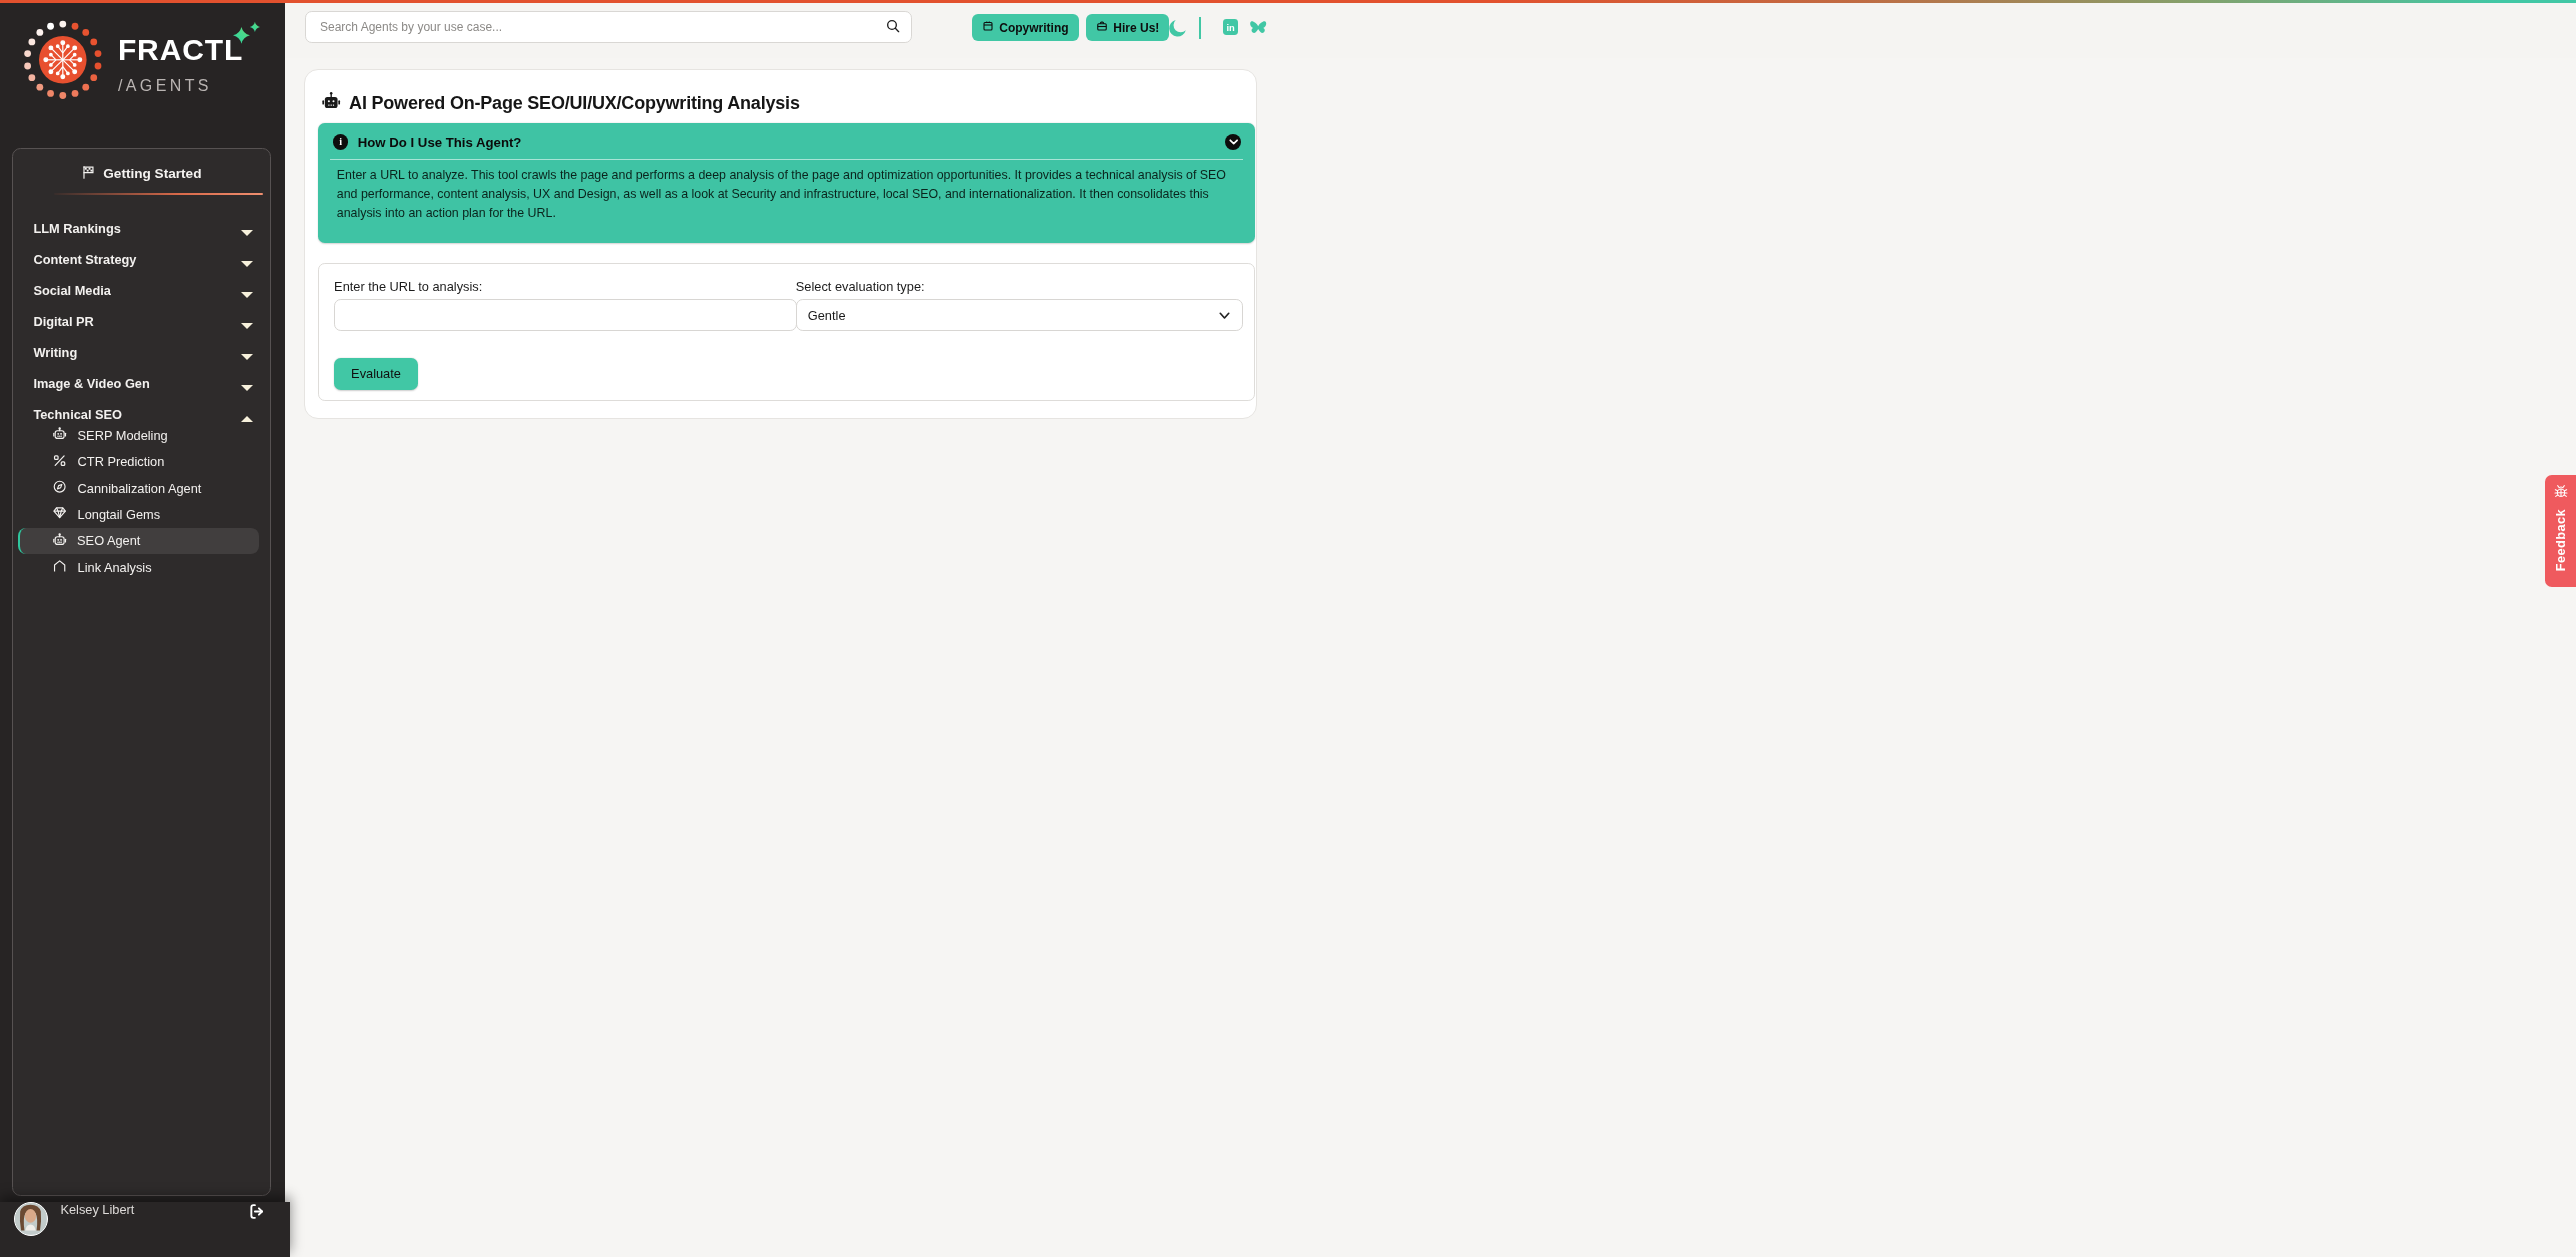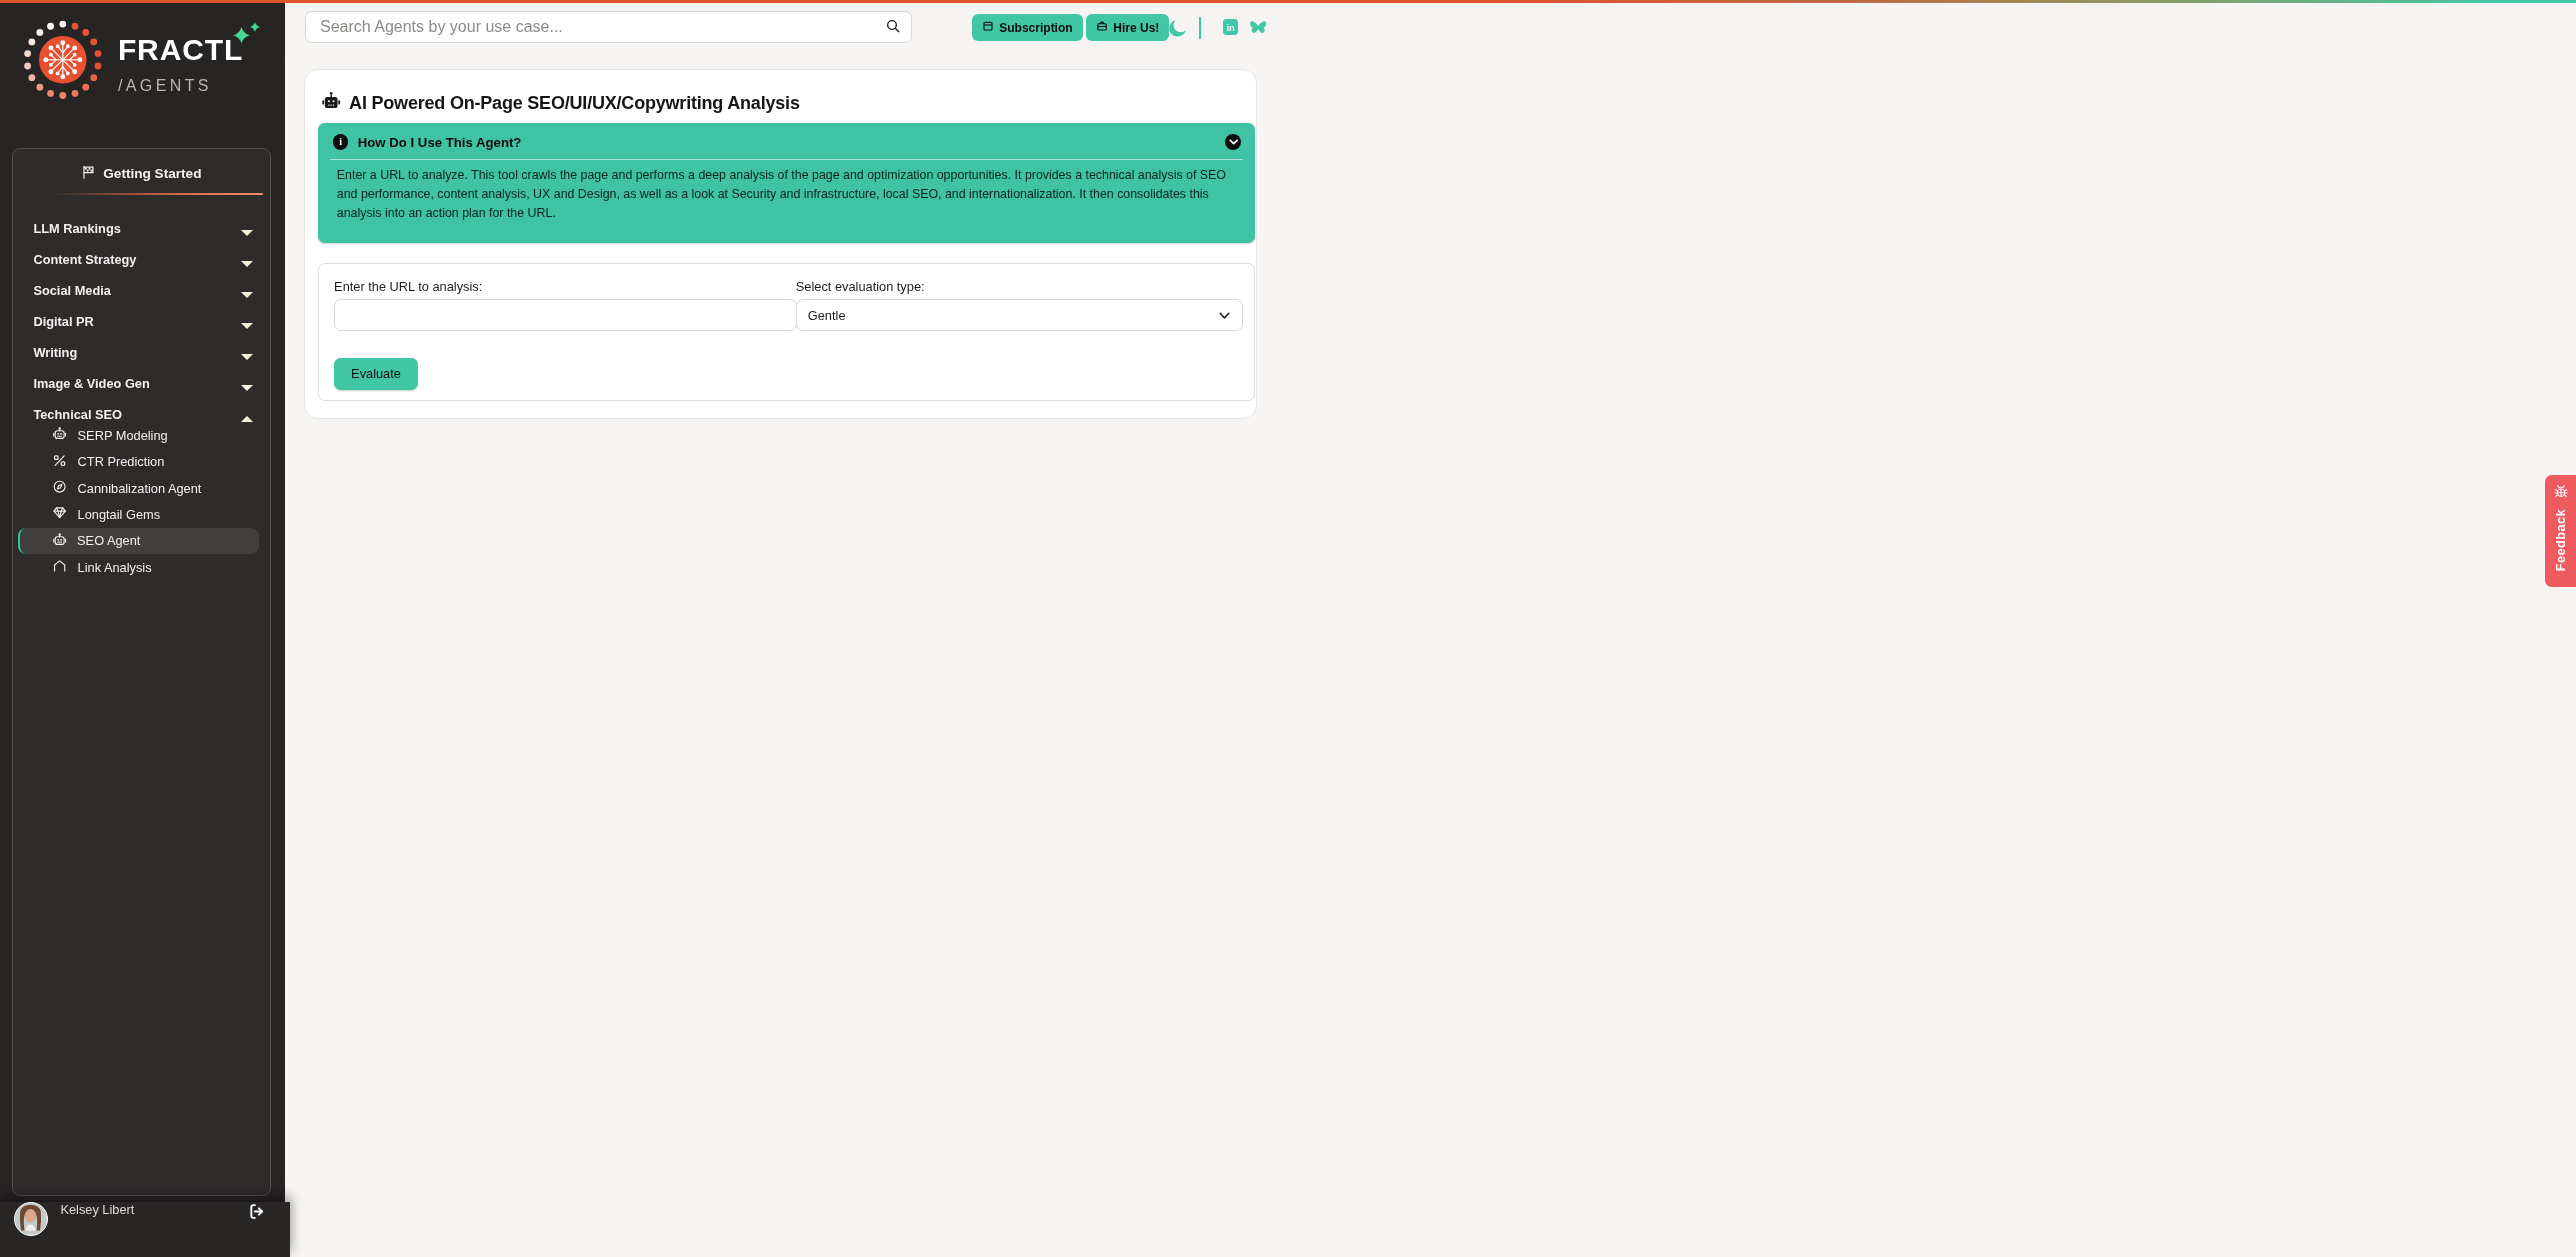--- a/index.html
+++ b/index.html
@@ -43,21 +43,21 @@
     box-shadow:0 -5.1px 12px rgba(0,0,0,0.45); display:flex; align-items:flex-start; padding:0 20.4px 0 13.6px; }
   .avatar { width:34px; height:34px; border-radius:50%; border:1.7px solid #ffffff; overflow:hidden;
     background:#c9cfcf; flex:0 0 auto; }
   .user-name { color:#dedbd9; font-size:12.8px; margin-left:12.8px; flex:1; }
   .logout { cursor:pointer; margin-right:3.4px; }
 
   
   .topbar { position:absolute; left:285px; right:0; top:3.4px; height:55px; background:#f5f4f2; }
   .search-box { position:absolute; left:20.4px; top:7.7px; width:607px; height:32px; background:#fff;
     border:0.9px solid #d9d7d4; border-radius:6.8px; display:flex; align-items:center; padding:0 10.2px 0 13.6px; }
-  .search-box input { flex:1; border:none; outline:none; font-size:16px; color:#333;
+  .search-box input { flex:1; border:none; outline:none; font-size:12px; color:#333;
     font-family:"Liberation Sans",sans-serif; background:transparent; }
   .search-box input::placeholder { color:#8c8a87; }
   .btn { position:absolute; top:11px; height:27px; background:#41c7a5; border:none; border-radius:6px;
     display:flex; align-items:center; gap:5.1px; padding:0 10.2px; font-size:12px; font-weight:bold;
     color:#0d0d0d; cursor:pointer; font-family:"Liberation Sans",sans-serif; }
   .btn-subscription { left:687px; }
   .btn-hire { left:801px; }
   .moon { position:absolute; left:882px; top:13.6px; cursor:pointer; }
   .vdivider { position:absolute; left:914px; top:13.6px; width:1.7px; height:22px; background:#41c7a5; }
   .linkedin { position:absolute; left:938px; top:16px; width:15.3px; height:15.3px; background:#41c7a5;
@@ -349,21 +349,21 @@
     </div>
 
     <button class="btn btn-subscription">
       <span>
         <svg width="12" height="12" viewBox="0 0 24 24" stroke="#0d0d0d" fill="none" stroke-width="2.2" stroke-linejoin="round">
           <rect x="4" y="5" width="16" height="15" rx="2"></rect>
           <line x1="4" y1="10" x2="20" y2="10"></line>
           <path d="M9.5 5 V2.8 M14.5 5 V2.8"></path>
         </svg>
       </span>
-      <span>Subscription</span>
+      <span>Copywriting</span>
     </button>
 
     <button class="btn btn-hire">
       <span>
         <svg width="12" height="12" viewBox="0 0 24 24" stroke="#0d0d0d" fill="none" stroke-width="2.2" stroke-linejoin="round">
           <rect x="3.5" y="7.5" width="17" height="12.5" rx="2"></rect>
           <path d="M9 7.5 V6 A1.8 1.8 0 0 1 10.8 4.2 H13.2 A1.8 1.8 0 0 1 15 6 V7.5"></path>
           <line x1="3.5" y1="13" x2="20.5" y2="13"></line>
         </svg>
       </span>

